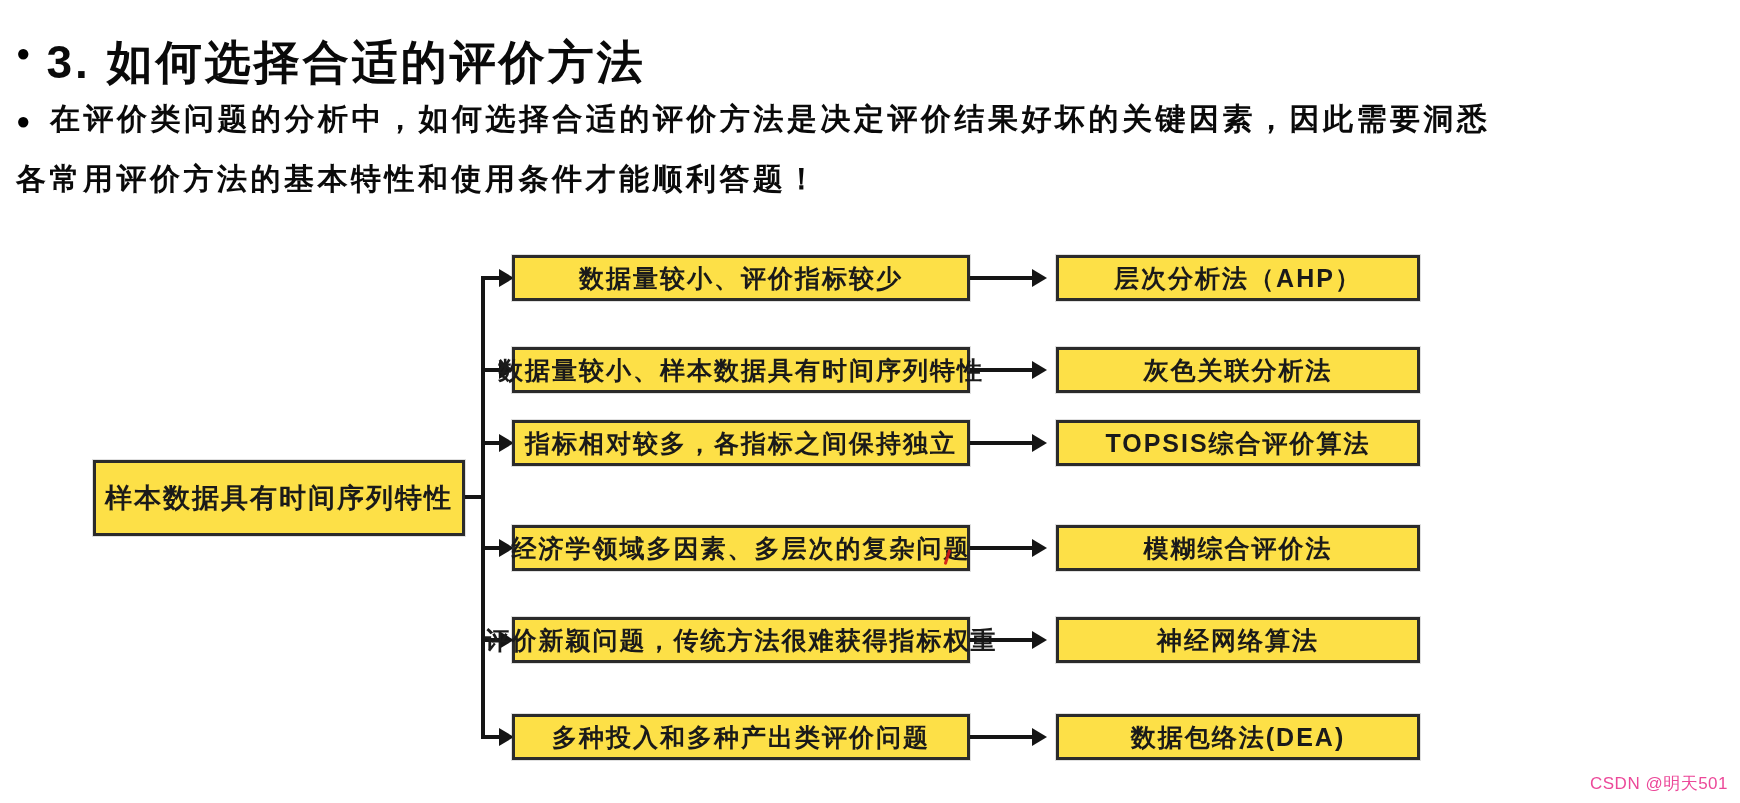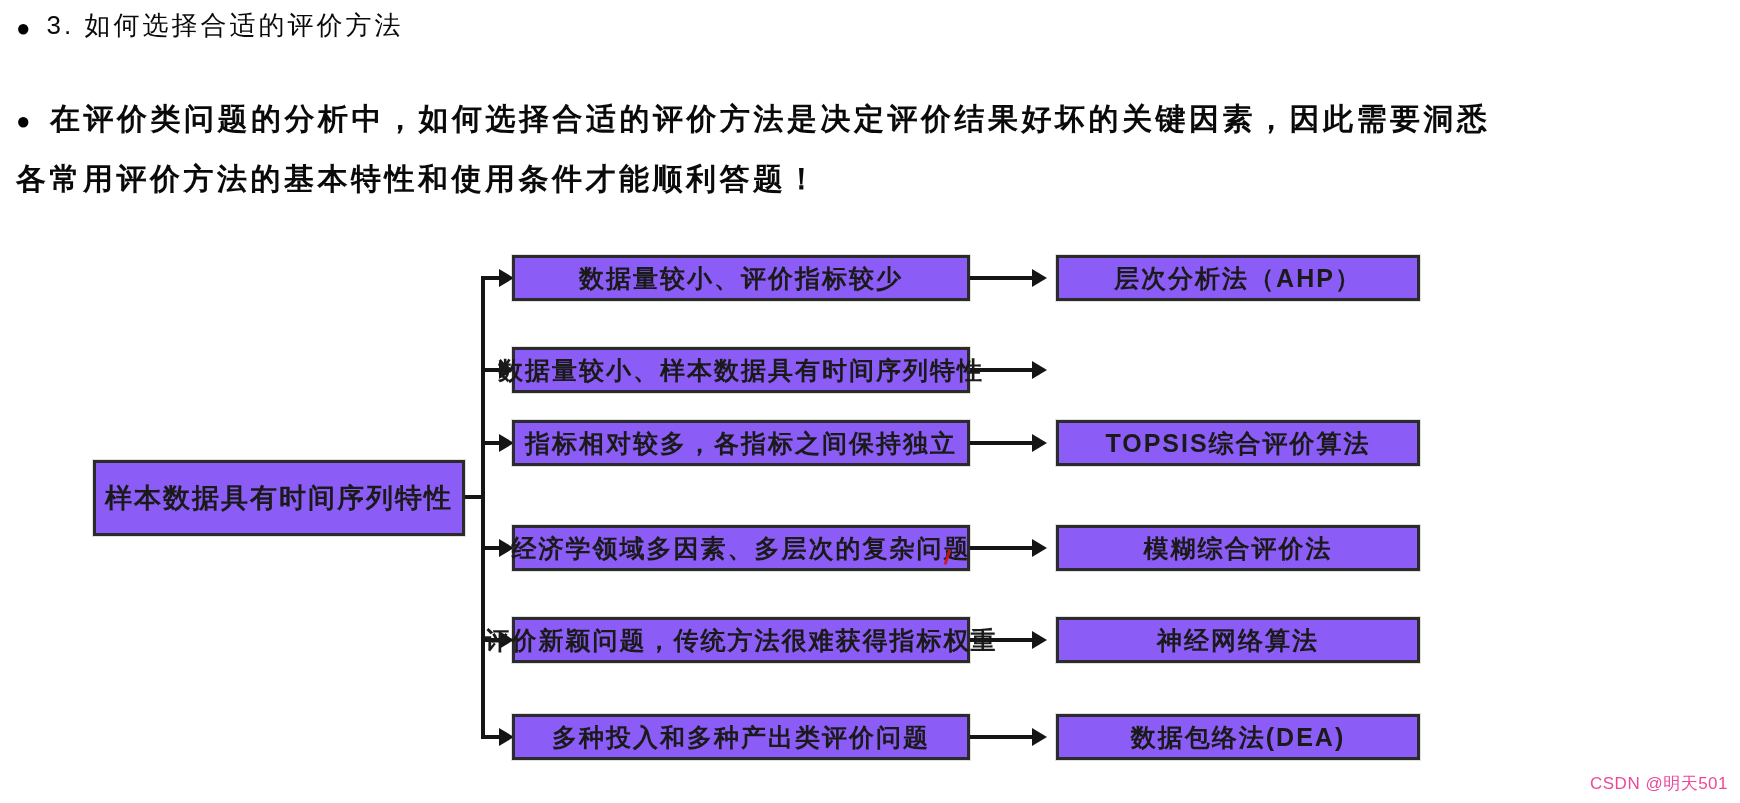--- a/index.html
+++ b/index.html
@@ -15,37 +15,37 @@
   
   .title-row{
     position:absolute;left:16px;top:8px;
     display:flex;align-items:center;gap:16px;
   }
   .bullet{
     font-size:24px;line-height:1;color:#000;
     transform:translateY(2px);
   }
   .title-text{
-    font-size:26px;font-weight:normal;letter-spacing:3px;
-    color:#0a0a0a;white-space:nowrap;
+    font-size:46px;font-weight:bold;letter-spacing:3px;
+    color:#0a0a0a;white-space:nowrap;margin-top:24px;
   }
   .intro{
     position:absolute;left:16px;top:90px;width:1712px;
   }
   .intro-line{
     display:flex;align-items:center;gap:16px;
     font-size:30px;font-weight:bold;letter-spacing:3.5px;
     line-height:58px;color:#0a0a0a;white-space:nowrap;
   }
   .intro-line + .intro-line{margin-top:2px;}
   
   .chart{position:absolute;left:0;top:0;width:1740px;height:803px;}
   .fbox{
     position:absolute;
-    background:#8b5cf6;
+    background:#fde047;
     border:3px solid #2b2b2b;
     box-shadow:0 0 0 1px rgba(0,0,0,.12);
     display:flex;align-items:center;justify-content:center;
     font-size:25px;font-weight:600;letter-spacing:2px;
     color:#1a1a1a;white-space:nowrap;
   }
   .root-box{left:93px;top:460px;width:366px;height:70px;font-size:27px;}
   .trunk{position:absolute;left:481px;top:276px;width:4px;height:463px;background:#151515;}
   .root-link{position:absolute;left:465px;top:495px;width:18px;height:4px;background:#151515;}
   .row{position:absolute;left:0;width:1740px;height:46px;}
@@ -114,20 +114,23 @@
     </div>
 
     <div class="row row2">
       <div class="branch-line"></div>
       <div class="tri branch-tri"></div>
       <div class="fbox cond-box">
         <span>数据量较小、样本数据具有时间序列特性</span>
       </div>
       <div class="mid-line"></div>
       <div class="tri mid-tri"></div>
+      <div class="fbox method-box">
+        <span>灰色关联分析法</span>
+      </div>
     </div>
 
     <div class="row row3">
       <div class="branch-line"></div>
       <div class="tri branch-tri"></div>
       <div class="fbox cond-box">
         <span>指标相对较多，各指标之间保持独立</span>
       </div>
       <div class="mid-line"></div>
       <div class="tri mid-tri"></div>

